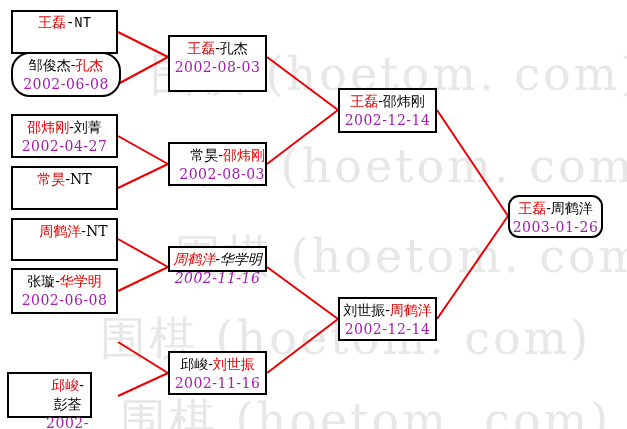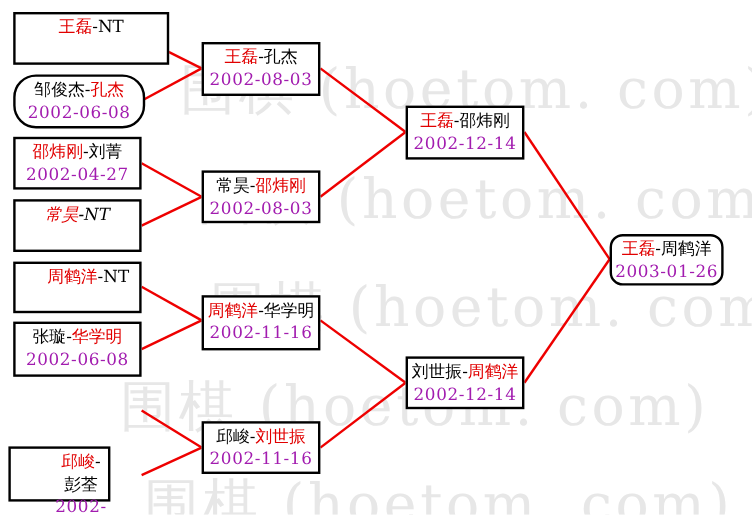--- a/index.html
+++ b/index.html
@@ -63,58 +63,58 @@
     <line x1="118" y1="342" x2="168" y2="373"></line>
     <line x1="118" y1="396" x2="168" y2="373"></line>
     <line x1="267" y1="57" x2="338" y2="110"></line>
     <line x1="267" y1="164" x2="338" y2="110"></line>
     <line x1="267" y1="267" x2="338" y2="319"></line>
     <line x1="267" y1="373" x2="338" y2="319"></line>
     <line x1="437" y1="110" x2="508" y2="216"></line>
     <line x1="437" y1="319" x2="508" y2="216"></line>
   </svg>
 
-  <div class="box" style="left:11px;top:10px;width:130px;height:44px;">
+  <div class="box" style="left:11px;top:10px;width:107px;height:44px;font-family:Liberation Mono, monospace;">
     <div class="names"><span class="red">王磊</span><span class="dash">-</span><span class="black">NT</span></div>
     <div class="date"></div>
   </div>
-  <div class="box" style="left:11px;top:62px;width:110px;height:45px;border-radius:19px;">
+  <div class="box" style="left:11px;top:52px;width:110px;height:45px;border-radius:19px;">
     <div class="names"><span class="black">邹俊杰</span><span class="dash">-</span><span class="red">孔杰</span></div>
     <div class="date">2002-06-08</div>
   </div>
   <div class="box" style="left:11px;top:114px;width:107px;height:44px;">
     <div class="names"><span class="red">邵炜刚</span><span class="dash">-</span><span class="black">刘菁</span></div>
     <div class="date">2002-04-27</div>
   </div>
-  <div class="box" style="left:11px;top:166px;width:107px;height:44px;font-style:italic;">
+  <div class="box" style="left:11px;top:166px;width:107px;height:44px;">
     <div class="names"><span class="red">常昊</span><span class="dash">-</span><span class="black">NT</span></div>
     <div class="date"></div>
   </div>
   <div class="box" style="left:11px;top:218px;width:107px;height:43px;padding-left:18px;">
     <div class="names"><span class="red">周鹤洋</span><span class="dash">-</span><span class="black">NT</span></div>
     <div class="date"></div>
   </div>
   <div class="box" style="left:11px;top:268px;width:107px;height:46px;">
     <div class="names"><span class="black">张璇</span><span class="dash">-</span><span class="red">华学明</span></div>
     <div class="date">2002-06-08</div>
   </div>
   <div class="box" style="left:7px;top:372px;width:85px;height:46px;padding-left:36px;">
     <div class="names"><span class="red">邱峻</span><span class="dash">-</span><span class="black">彭荃</span></div>
     <div class="date">2002-04-27</div>
   </div>
 
-  <div class="box" style="left:168px;top:35px;width:99px;height:45px;">
+  <div class="box" style="left:168px;top:35px;width:99px;height:57px;">
     <div class="names"><span class="red">王磊</span><span class="dash">-</span><span class="black">孔杰</span></div>
     <div class="date">2002-08-03</div>
   </div>
-  <div class="box" style="left:168px;top:142px;width:99px;height:44px;">
+  <div class="box" style="left:168px;top:142px;width:99px;height:44px;text-align:right;">
     <div class="names"><span class="black">常昊</span><span class="dash">-</span><span class="red">邵炜刚</span></div>
     <div class="date">2002-08-03</div>
   </div>
-  <div class="box" style="left:168px;top:246px;width:99px;height:46px;">
+  <div class="box" style="left:168px;top:246px;width:99px;height:26px;font-style:italic;">
     <div class="names"><span class="red">周鹤洋</span><span class="dash">-</span><span class="black">华学明</span></div>
     <div class="date">2002-11-16</div>
   </div>
   <div class="box" style="left:168px;top:351px;width:99px;height:44px;">
     <div class="names"><span class="black">邱峻</span><span class="dash">-</span><span class="red">刘世振</span></div>
     <div class="date">2002-11-16</div>
   </div>
 
   <div class="box" style="left:338px;top:88px;width:99px;height:45px;text-align:center;">
     <div class="names"><span class="red">王磊</span><span class="dash">-</span><span class="black">邵炜刚</span></div>

